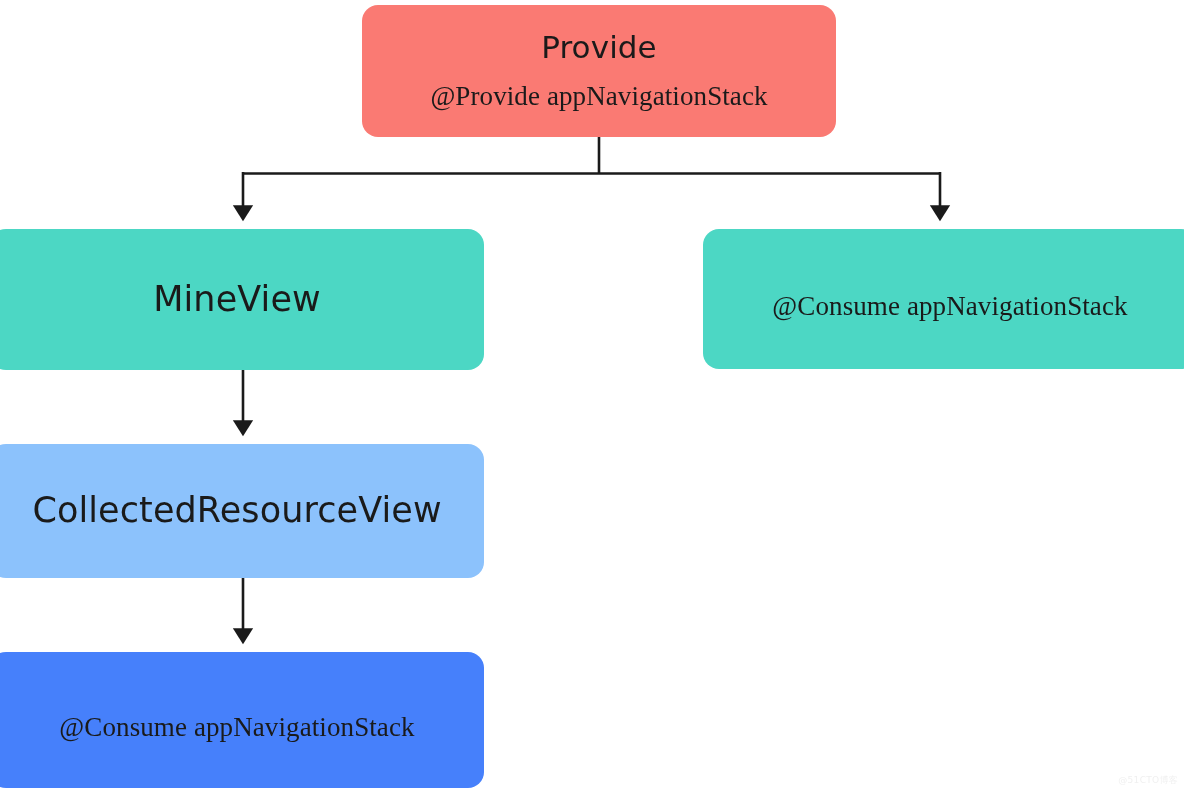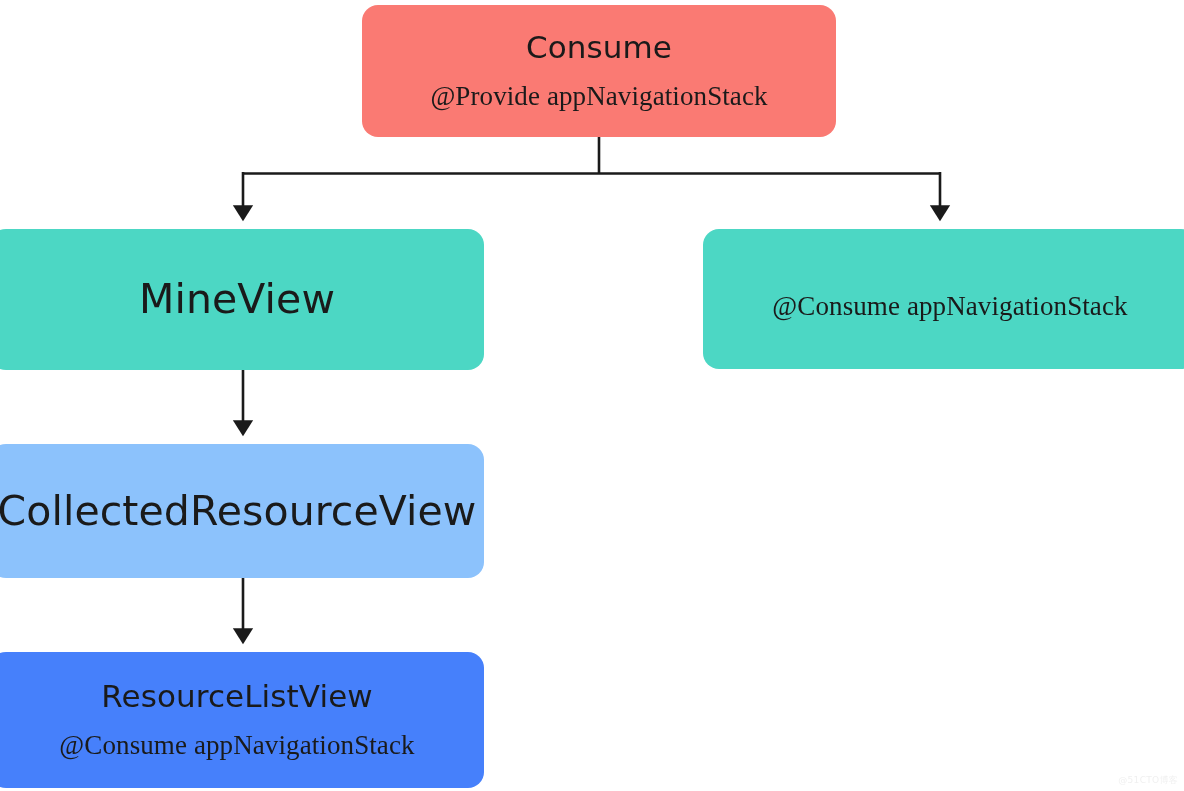--- a/index.html
+++ b/index.html
@@ -48,21 +48,21 @@
   }
   .node .subtitle {
     font-size: 27px;
     font-weight: 400;
     letter-spacing: 0.1px;
     white-space: nowrap;
     margin-top: 15px;
     font-family: Liberation Serif, serif;
   }
   .node.one-line .title {
-    font-size: 41px;
+    font-size: 35px;
   }
   #node-mainpage {
     left: 362px;
     top: 5px;
     width: 474px;
     height: 132px;
     background: #fa7a73;
   }
   #node-mineview {
     left: -10px;
@@ -121,36 +121,35 @@
     <path d="M243,172 L243,212" stroke="#1a1a1a" stroke-width="2.6" fill="none" marker-end="url(#arrowhead)"></path>
 
     <path d="M940,172 L940,212" stroke="#1a1a1a" stroke-width="2.6" fill="none" marker-end="url(#arrowhead)"></path>
 
     <path d="M243,370 L243,427" stroke="#1a1a1a" stroke-width="2.6" fill="none" marker-end="url(#arrowhead)"></path>
 
     <path d="M243,578 L243,635" stroke="#1a1a1a" stroke-width="2.6" fill="none" marker-end="url(#arrowhead)"></path>
   </svg>
 
   <div class="node" id="node-mainpage" style="background: rgb(250, 122, 115);">
-    <span class="title">Consume</span>
+    <span class="title">Provide</span>
     <span class="subtitle">@Provide appNavigationStack</span>
   </div>
 
   <div class="node one-line" id="node-mineview" style="background: rgb(76, 215, 196);">
     <span class="title">MineView</span>
   </div>
 
   <div class="node" id="node-discoverview" style="background: rgb(76, 215, 196);">
     <span class="subtitle">@Consume appNavigationStack</span>
   </div>
 
   <div class="node one-line" id="node-collectedresourceview" style="background: rgb(140, 194, 252);">
     <span class="title">CollectedResourceView</span>
   </div>
 
   <div class="node" id="node-resourcelistview" style="background: rgb(70, 128, 251);">
-    <span class="title">ResourceListView</span>
     <span class="subtitle">@Consume appNavigationStack</span>
   </div>
 
   <div id="watermark">@51CTO博客</div>
 
 </div>
 
 </body></html>

